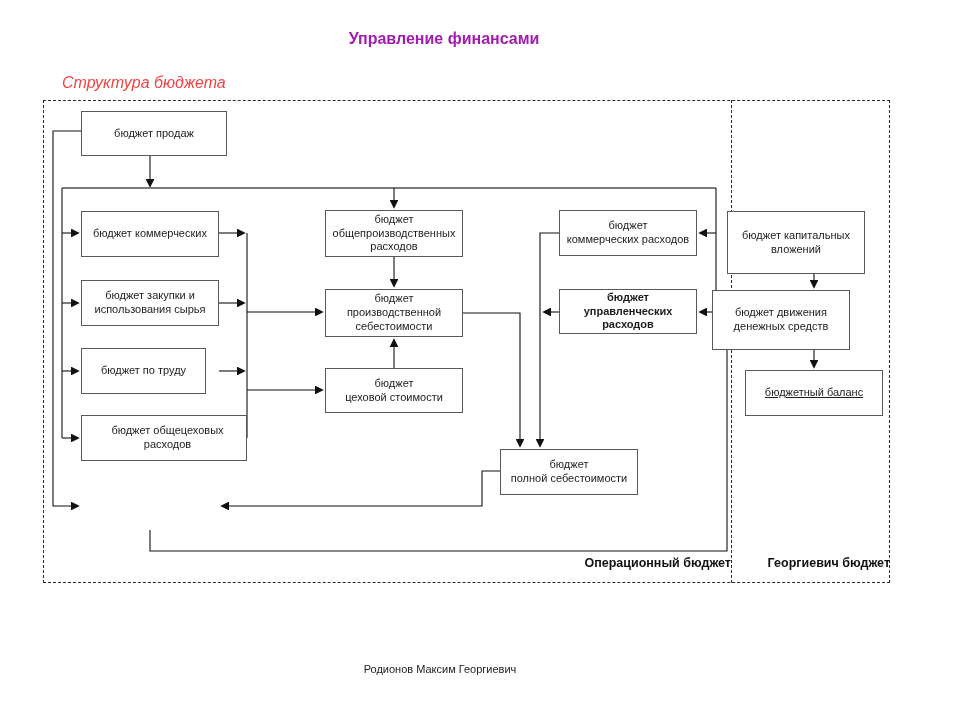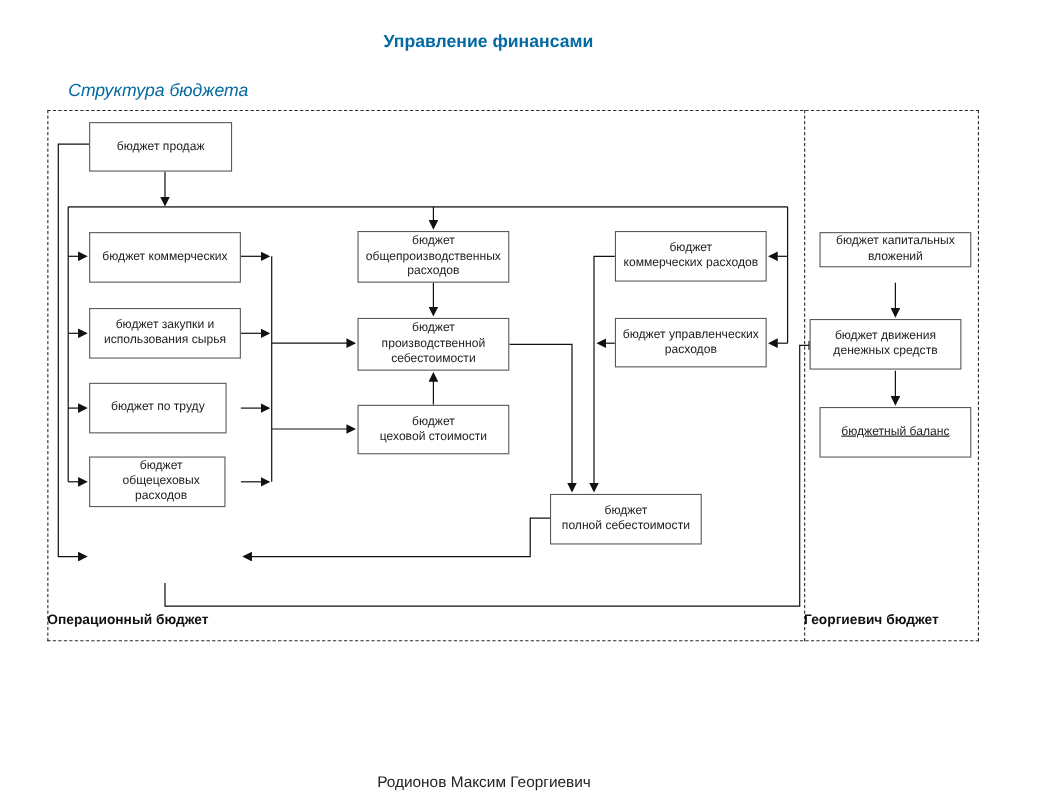--- a/index.html
+++ b/index.html
@@ -1,49 +1,49 @@
 <!DOCTYPE html>
 <html><head>
 <meta charset="utf-8">
 <style>
   html,body{margin:0;padding:0;background:#fff;}
   .stage{position:relative;width:960px;height:720px;background:#ffffff;overflow:hidden;
          font-family:"Liberation Sans", sans-serif;color:#1c1c1c;}
   .page-title{position:absolute;left:0;top:30px;width:888px;text-align:center;
-              font-size:16px;font-weight:bold;color:#0369a1;}
-  .page-subtitle{position:absolute;left:62px;top:74px;font-size:16px;font-style:italic;color:#0369a1;text-align:center;}
+              font-size:16px;font-weight:bold;color:#a21caf;}
+  .page-subtitle{position:absolute;left:62px;top:74px;font-size:16px;font-style:italic;color:#ef4444;text-align:center;}
   .frame{position:absolute;left:43px;top:100px;width:847px;height:483px;
          border:1px dashed #2b2b2b;box-sizing:border-box;}
   .divider{position:absolute;left:731px;top:100px;height:483px;width:0;
            border-left:1px dashed #2b2b2b;}
   svg.wires{position:absolute;left:0;top:0;width:960px;height:720px;}
   .node{position:absolute;box-sizing:border-box;background:#fff;border:1.5px solid #595959;
         display:flex;align-items:center;justify-content:center;text-align:center;
         font-size:11px;line-height:1.27;color:#1c1c1c;white-space:pre-line;padding:1px 3px;}
-  .n-sales            {left:81px; top:111px;width:130px;height:45px;}
+  .n-sales            {left:81px; top:111px;width:146px;height:45px;}
   .n-production       {left:81px; top:211px;width:138px;height:46px;}
   .n-procurement      {left:81px; top:280px;width:138px;height:46px;}
   .n-labor            {left:81px; top:348px;width:125px;height:46px;}
-  .n-shop-overhead    {left:81px; top:415px;width:124px;height:46px;padding-left:10px;}
+  .n-shop-overhead    {left:81px; top:415px;width:166px;height:46px;padding-left:10px;}
   .n-profit-loss      {left:81px; top:484px;width:138px;height:46px;}
   .n-factory-overhead {left:325px;top:210px;width:138px;height:47px;}
   .n-production-cost  {left:325px;top:289px;width:138px;height:48px;}
   .n-shop-cost        {left:325px;top:368px;width:138px;height:45px;}
   .n-full-cost        {left:500px;top:449px;width:138px;height:46px;}
   .n-commercial       {left:559px;top:210px;width:138px;height:46px;}
-  .n-admin            {left:559px;top:289px;width:138px;height:45px;}
-  .n-capital          {left:745px;top:211px;width:138px;height:32px;}
-  .n-cashflow         {left:736px;top:290px;width:138px;height:46px;text-align:center;}
+  .n-admin            {left:559px;top:289px;width:138px;height:45px;font-weight:bold;}
+  .n-capital          {left:727px;top:211px;width:138px;height:63px;}
+  .n-cashflow         {left:712px;top:290px;width:138px;height:60px;text-align:center;}
   .n-balance          {left:745px;top:370px;width:138px;height:46px;text-decoration:underline;}
   .section-label{position:absolute;top:556px;font-size:12.5px;font-weight:bold;
-                 text-align:left;color:#111;}
+                 text-align:right;color:#111;}
   .sec-operational{left:43px;width:688px;}
   .sec-financial{left:731px;width:159px;}
   .author{position:absolute;left:0;top:663px;width:880px;text-align:center;
-          font-size:14px;color:#222;margin-top:39px;}
+          font-size:11px;color:#222;}
 </style>
 </head>
 <body>
 
 <div class="stage">
 
   <div class="page-title">Управление финансами</div>
   <div class="page-subtitle">Структура бюджета</div>
 
   <div class="frame"></div>

